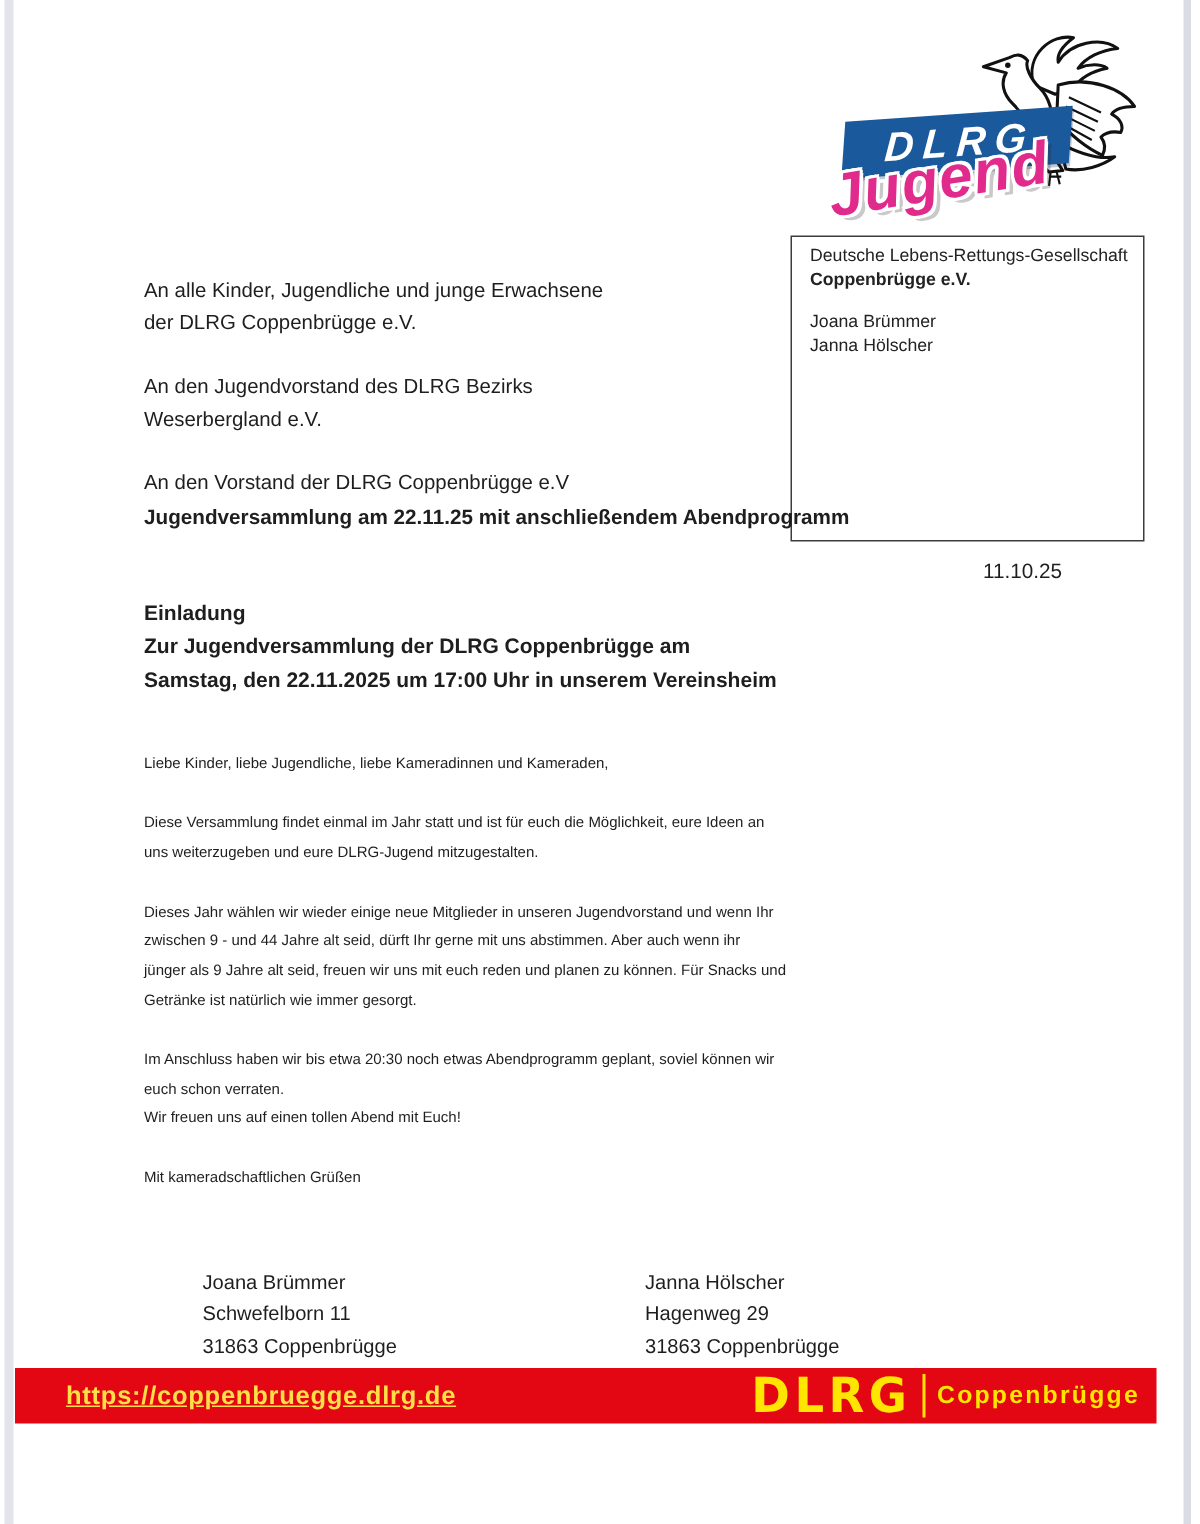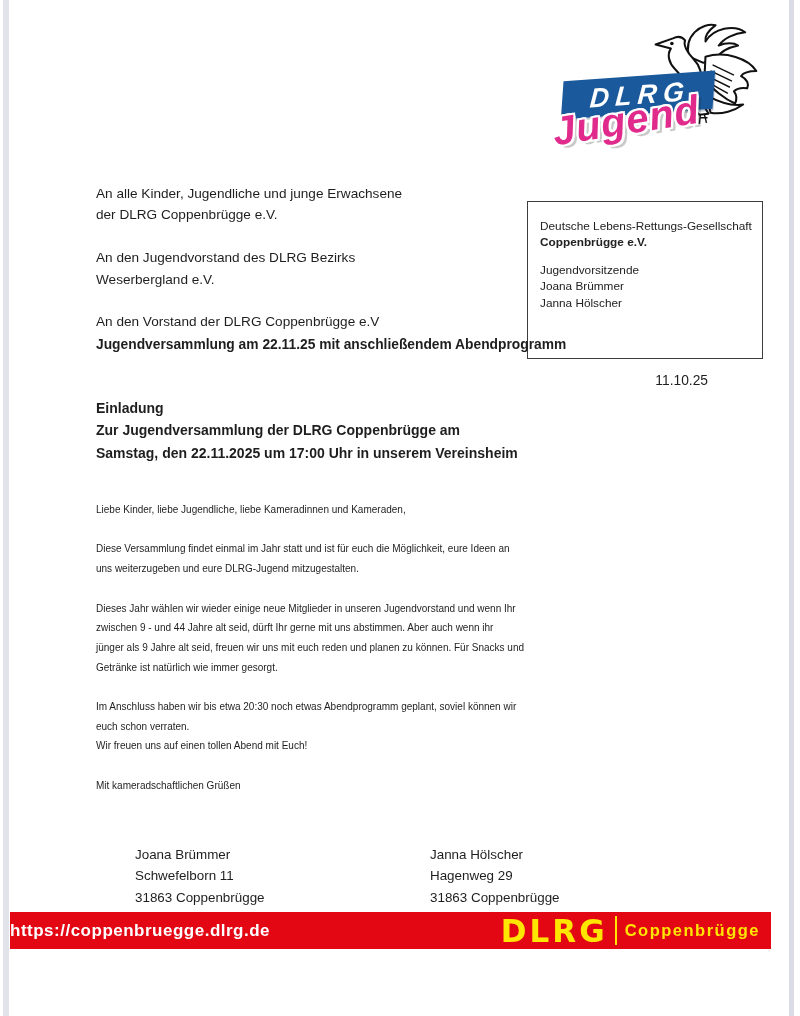--- a/index.html
+++ b/index.html
@@ -28,23 +28,23 @@
     position:absolute; left:4px; top:86px; transform:rotate(-9deg);
     font-size:40px; font-style:italic; font-weight:bold; letter-spacing:1px;
     color:#e02b8d;
     text-shadow:-2px -2px 0 #fff, 2px -2px 0 #fff, -2px 2px 0 #fff, 2px 2px 0 #fff,
                  0 -2px 0 #fff, 0 2px 0 #fff, -2px 0 0 #fff, 2px 0 0 #fff,
                  4px 4px 0 rgba(40,40,40,.25);
   }
 
   
   .info-box {
-    position:absolute; left:527px; top:157px; width:236px; height:158px;
+    position:absolute; left:527px; top:157px; width:236px; height:204px;
     border:1.5px solid #3c3c3c; box-sizing:border-box;
-    padding:16px 6px 0 12px; font-size:11.8px; line-height:16.2px; color:#222;margin-top:44px;
+    padding:4px 6px 0 12px; font-size:11.8px; line-height:16.2px; color:#222;
   }
   .info-box .b { font-weight:bold; }
   .blank { min-height:1em; }
 
   
   .recipients { position:absolute; left:96px; top:183px; width:430px;
     font-size:13.6px; line-height:21.4px; }
   .subject    { position:absolute; left:96px; top:337px; width:620px;
     font-size:13.8px; font-weight:bold; }
   .letter-date{ position:absolute; left:96px; top:373px; width:612px;
@@ -56,22 +56,23 @@
   .sig { position:absolute; top:844px; font-size:13.4px; line-height:21.3px; }
   .sig-left  { left:135px; }
   .sig-right { left:430px; }
 
   
   .footer {
     position:absolute; left:10px; top:912px; width:761px; height:37px;
     background:#e30613; display:flex; align-items:center;
   }
   .footer-url {
-    color:#ffffff; font-weight:bold; font-size:17px;
+    margin-left:34px; color:#fde047; font-weight:bold; font-size:17px;
     letter-spacing:.5px;
+    text-decoration:underline;
   }
   .footer-right { position:absolute; right:11px; top:0; height:37px;
     display:flex; align-items:center; }
   .footer-dlrg {
     color:#ffe600; font-weight:bold; font-size:31px; letter-spacing:3px;
     font-family:"DejaVu Sans", sans-serif; transform:scaleY(1.04);
   }
   .footer-divider { width:2px; height:29px; background:#ffe600; margin:0 8px 0 7px; }
   .footer-unit { color:#ffe600; font-weight:bold; font-size:16.5px; letter-spacing:1.5px; }
 </style>
@@ -99,21 +100,20 @@
     <div class="dlrg-box">
       <span>DLRG</span>
     </div>
     <div class="jugend-script">Jugend</div>
   </div>
 
   <div class="info-box">
     <div>Deutsche Lebens-Rettungs-Gesellschaft</div>
     <div class="b">Coppenbrügge e.V.</div>
     <div class="blank"></div>
-    <div>Jugendvorsitzende</div>
     <div>Joana Brümmer</div>
     <div>Janna Hölscher</div>
     <div class="blank"></div>
   </div>
 
   <div class="recipients">
       <div>An alle Kinder, Jugendliche und junge Erwachsene</div>
       <div>der DLRG Coppenbrügge e.V.</div>
       <div>&nbsp;</div>
       <div>An den Jugendvorstand des DLRG Bezirks</div>

